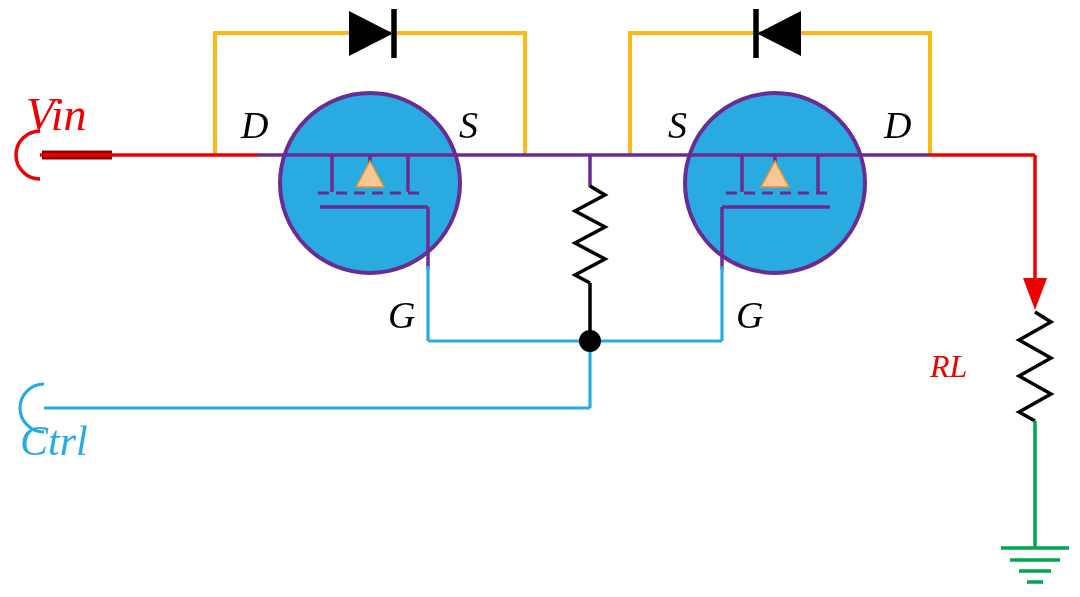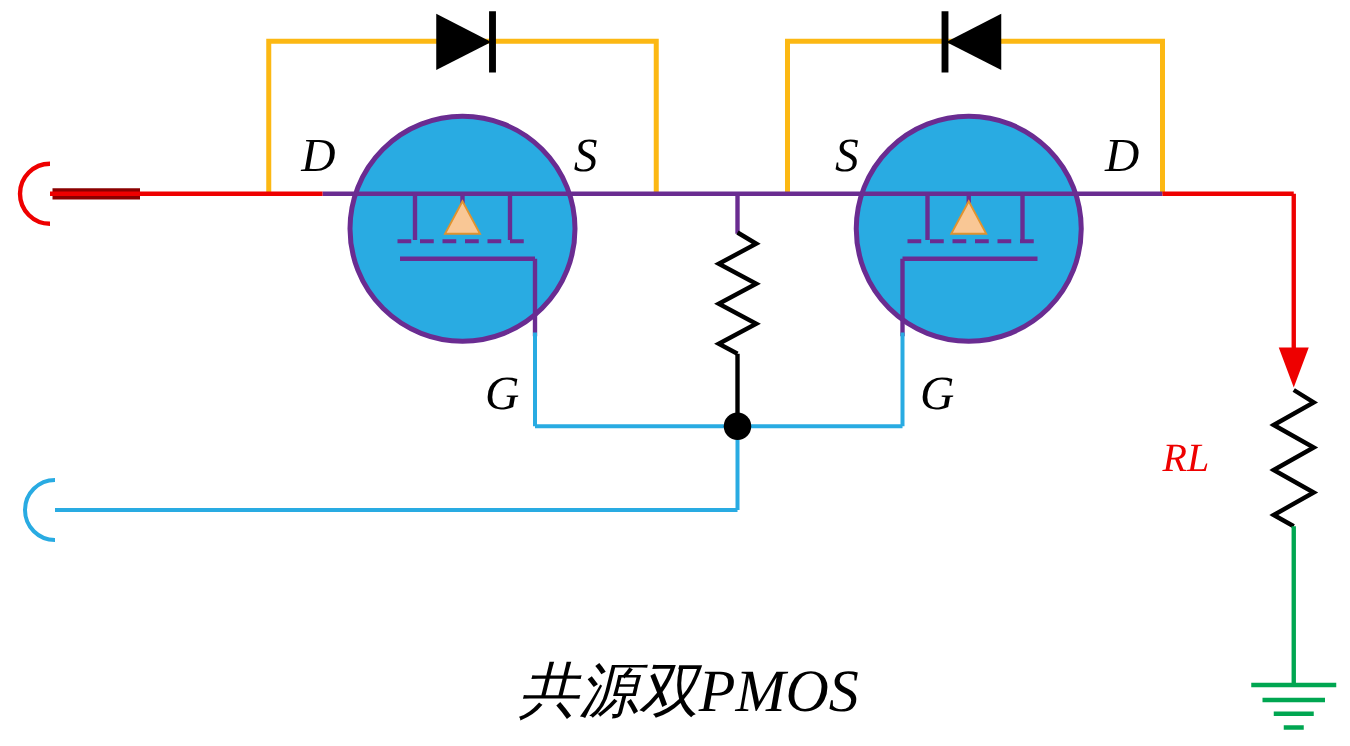--- a/index.html
+++ b/index.html
@@ -128,23 +128,24 @@
       <line class="wire-green" x1="1035" y1="421" x2="1035" y2="548"></line>
     </g>
     <g>
       <line class="wire-green" x1="1001" y1="548" x2="1069" y2="548"></line>
       <line class="wire-green" x1="1010" y1="560" x2="1060" y2="560"></line>
       <line class="wire-green" x1="1019" y1="571" x2="1051" y2="571"></line>
       <line class="wire-green" x1="1027" y1="582" x2="1043" y2="582"></line>
     </g>
   </svg>
 
+  <div class="lbl lbl-red" style="left:26px;  top:92px;  font-size:46px;">Vin</div>
+  <div class="lbl lbl-cyan" style="left:20px;  top:420px; font-size:42px;">Ctrl</div>
   <div class="lbl lbl-red" style="left:930px; top:350px; font-size:32px;">RL</div>
 
   <div class="lbl lbl-black" style="left:241px; top:106px; font-size:38px;">D</div>
   <div class="lbl lbl-black" style="left:459px; top:106px; font-size:38px;">S</div>
   <div class="lbl lbl-black" style="left:668px; top:106px; font-size:38px;">S</div>
   <div class="lbl lbl-black" style="left:884px; top:106px; font-size:38px;">D</div>
   <div class="lbl lbl-black" style="left:388px; top:296px; font-size:38px;">G</div>
   <div class="lbl lbl-black" style="left:736px; top:296px; font-size:38px;">G</div>
 
-  <div class="lbl lbl-black" style="left:415px; top:530px; font-size:48px;">共源双PMOS</div>
 </div>
 
 </body></html>

